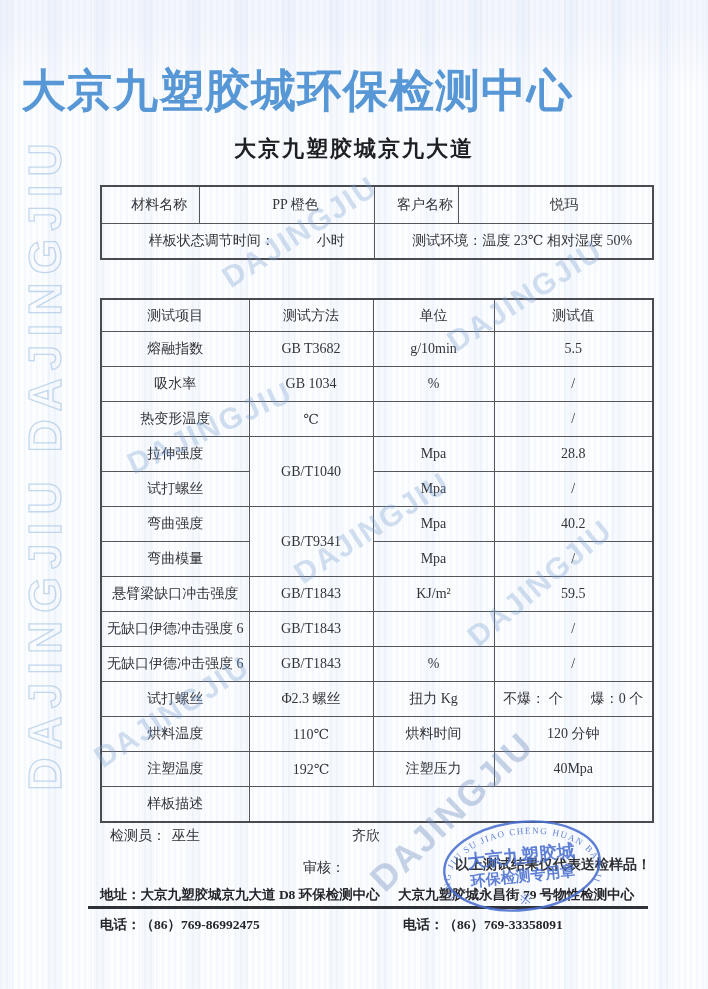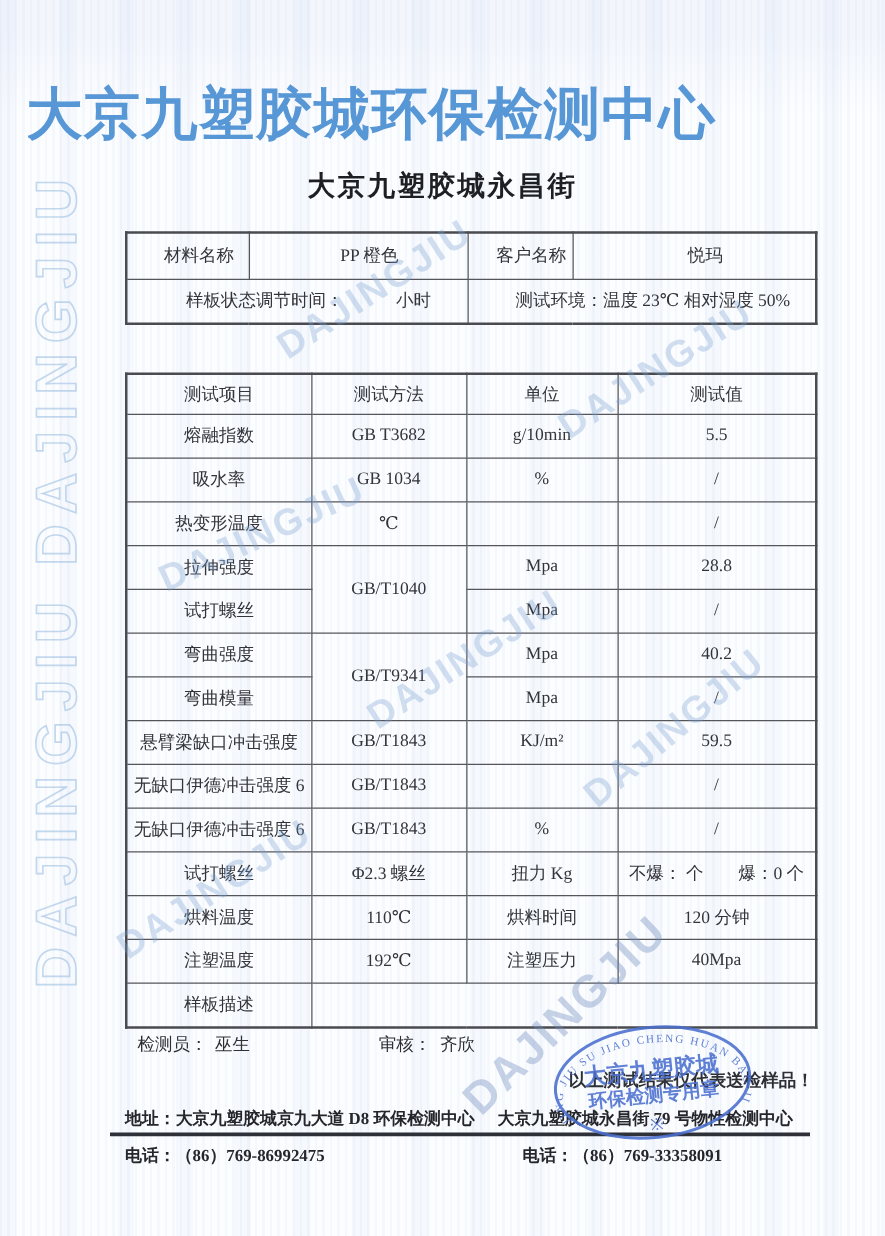--- a/index.html
+++ b/index.html
@@ -35,30 +35,30 @@
   .t1{left:100px;top:185px;width:552px;border:2px solid #4a4b50;}
   .t1 td{height:34px;padding-left:20px;}
   .t1 tr:first-child td{height:36px;}
   .t2{left:100px;top:298px;width:552px;border:2px solid #4a4b50;}
   .t2 td{height:34px;}
   .t2 tr.hdr td{height:31px;}
   
   .sign-row span{position:absolute;top:827px;font-size:14px;color:#2f3036;}
   .lbl-inspector{left:110px;}
   .val-inspector{left:172px;}
-  .lbl-reviewer{left:303px;}
+  .lbl-reviewer{left:303px;margin-top:32px;}
   .val-reviewer{left:352px;}
   .note{position:absolute;left:455px;top:829px;font-size:14px;font-weight:bold;color:#2e3036;z-index:2;margin-top:27px;}
   .addr{position:absolute;top:886px;font-size:13.5px;font-weight:bold;color:#25262b;}
   .addr-left{left:100px;}
   .addr-right{left:398px;}
   .rule{position:absolute;left:88px;top:906px;width:560px;height:2.5px;background:#2f3138;}
   .tel{position:absolute;top:916px;font-size:13.5px;font-weight:bold;color:#25262b;}
   .tel-left{left:100px;}
-  .tel-right{left:418px;}
+  .tel-right{left:403px;}
   
   .wm{
     position:absolute;white-space:nowrap;pointer-events:none;z-index:4;
     font-family:"Liberation Sans","DejaVu Sans",sans-serif;font-weight:bold;
     font-size:30px;letter-spacing:2px;color:rgba(122,162,210,.33);
   }
   .wm1{left:300px;top:232px;transform:translate(-50%,-50%) rotate(-33deg);}
   .wm2{left:525px;top:296px;transform:translate(-50%,-50%) rotate(-33deg);}
   .wm3{left:210px;top:428px;transform:translate(-50%,-50%) rotate(-25deg);}
   .wm4{left:372px;top:528px;transform:translate(-50%,-50%) rotate(-33deg);}
@@ -76,21 +76,21 @@
   .seal text{font-family:"Liberation Serif","DejaVu Serif",serif;}
 </style>
 </head>
 <body>
 
 <div class="stripes"></div>
 
 <div class="content">
 
   <h1 class="title">大京九塑胶城环保检测中心</h1>
-  <h2 class="subtitle">大京九塑胶城永昌街</h2>
+  <h2 class="subtitle">大京九塑胶城京九大道</h2>
 
   <table class="t1">
     <colgroup>
         <col style="width:98px">
         <col style="width:175px">
         <col style="width:84px">
         <col style="width:195px">
       </colgroup>
     <tbody>
         <tr>

